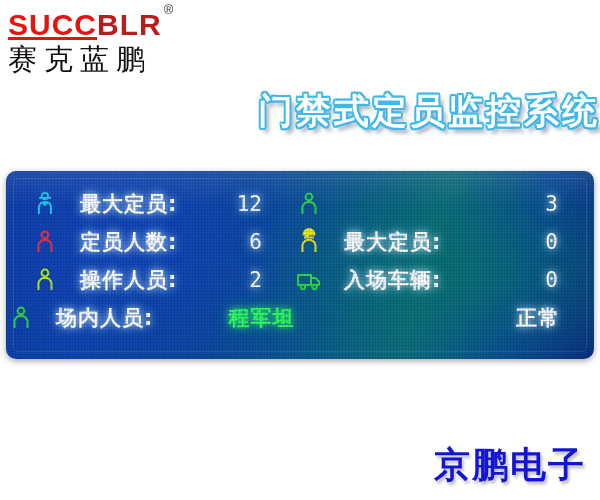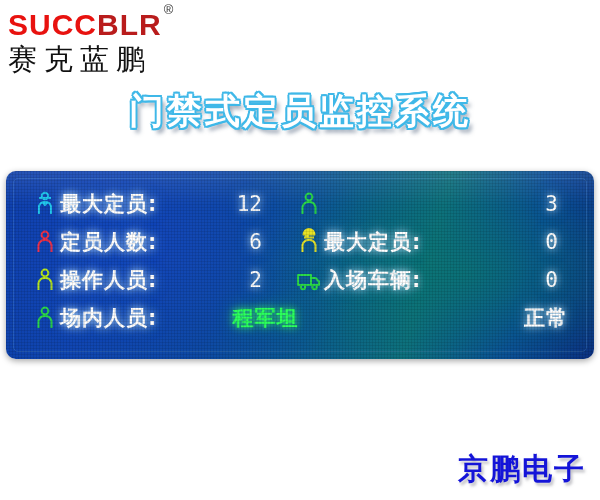--- a/index.html
+++ b/index.html
@@ -24,21 +24,21 @@
     height: 72px;
   }
   #brand-wordmark {
     font-family: "Liberation Sans", "DejaVu Sans", sans-serif;
     font-weight: bold;
     font-size: 30px;
     letter-spacing: 1px;
     line-height: 32px;
     white-space: nowrap;
   }
-  .wm-red { color: #e8120f; }
+  .wm-red { color: #e8120f; text-decoration: underline; }
   .wm-blue { color: #b91c1c; }
   #brand-reg {
     font-size: 13px;
     color: #333333;
     vertical-align: super;
     font-weight: normal;
     position: relative;
     top: -10px;
     left: 2px;
   }
@@ -52,21 +52,21 @@
     margin-top: 1px;
     white-space: nowrap;
   }
 
   
   #page-title {
     position: absolute;
     left: 0;
     top: 88px;
     width: 600px;
-    text-align: center;
+    text-align: right;
     font-family: "DejaVu Sans", "Liberation Sans", sans-serif;
     font-weight: bold;
     font-size: 35px;
     letter-spacing: 3px;
     color: #ffffff;
     text-shadow:
       -1.6px -1.6px 0 #3fb8e8,
        1.6px -1.6px 0 #3fb8e8,
       -1.6px  1.6px 0 #3fb8e8,
        1.6px  1.6px 0 #3fb8e8,
@@ -145,21 +145,21 @@
     align-items: center;
     justify-content: center;
   }
   .led-label {
     font-family: "DejaVu Sans", "Liberation Sans", sans-serif;
     font-weight: bold;
     font-size: 21px;
     letter-spacing: 1px;
     color: #ffffff;
     text-shadow: 0 0 7px rgba(200,235,255,0.95), 0 0 14px rgba(150,210,255,0.55);
-    margin-left: 0;
+    margin-left: 20px;
     white-space: nowrap;
   }
   .led-value {
     font-family: "DejaVu Sans Mono", "Liberation Mono", monospace;
     font-weight: normal;
     font-size: 21px;
     color: #ffffff;
     text-shadow: 0 0 7px rgba(200,235,255,0.95), 0 0 14px rgba(150,210,255,0.55);
     margin-left: auto;
     padding-right: 22px;
@@ -178,42 +178,42 @@
     font-weight: bold;
     font-size: 21px;
     letter-spacing: 1px;
     color: #2bff5e;
     text-shadow: 0 0 7px rgba(60,255,110,0.95), 0 0 16px rgba(40,220,90,0.6);
     white-space: nowrap;
     margin-left: 45px;
   }
   #status-cell {
     margin-left: auto;
-    padding-right: 26px;
+    padding-right: 34px;
   }
   #status-value {
     font-family: "DejaVu Sans", "Liberation Sans", sans-serif;
     font-weight: bold;
     font-size: 21px;
     letter-spacing: 1px;
     color: #ffffff;
     text-shadow: 0 0 7px rgba(200,235,255,0.95), 0 0 14px rgba(150,210,255,0.55);
     white-space: nowrap;
   }
   .row-names { height: 38px; display: flex; align-items: center; }
-  .names-left { display: flex; align-items: center; padding-left: 24px; box-sizing: border-box; }
+  .names-left { display: flex; align-items: center; box-sizing: border-box; }
 
   
   #footer-brand {
     position: absolute;
     right: 14px;
     bottom: 10px;
     font-family: "DejaVu Sans", "Liberation Sans", sans-serif;
     font-weight: bold;
-    font-size: 30px;
+    font-size: 36px;
     letter-spacing: 2px;
     color: #1414d8;
     text-shadow: 2px 3px 3px rgba(140,140,150,0.55);
     white-space: nowrap;
   }
 </style>
 </head>
 <body>
 
 <div id="brand-logo">

